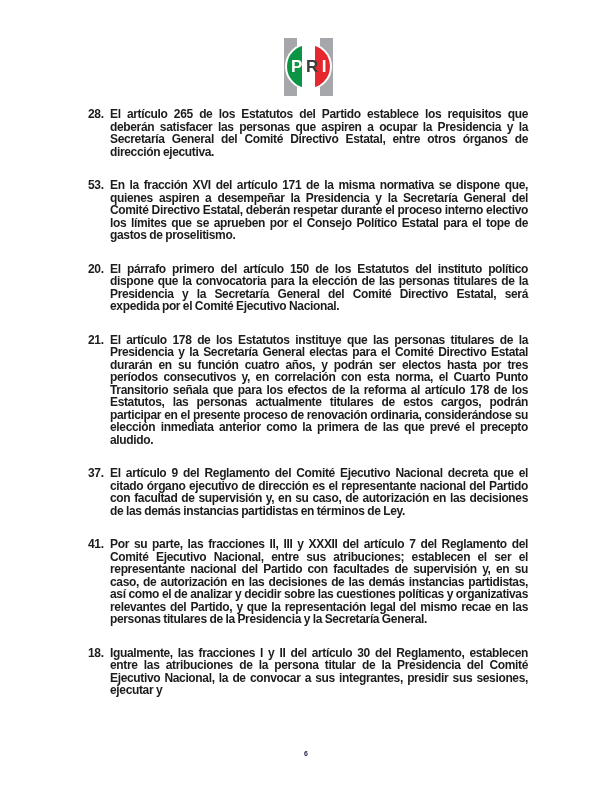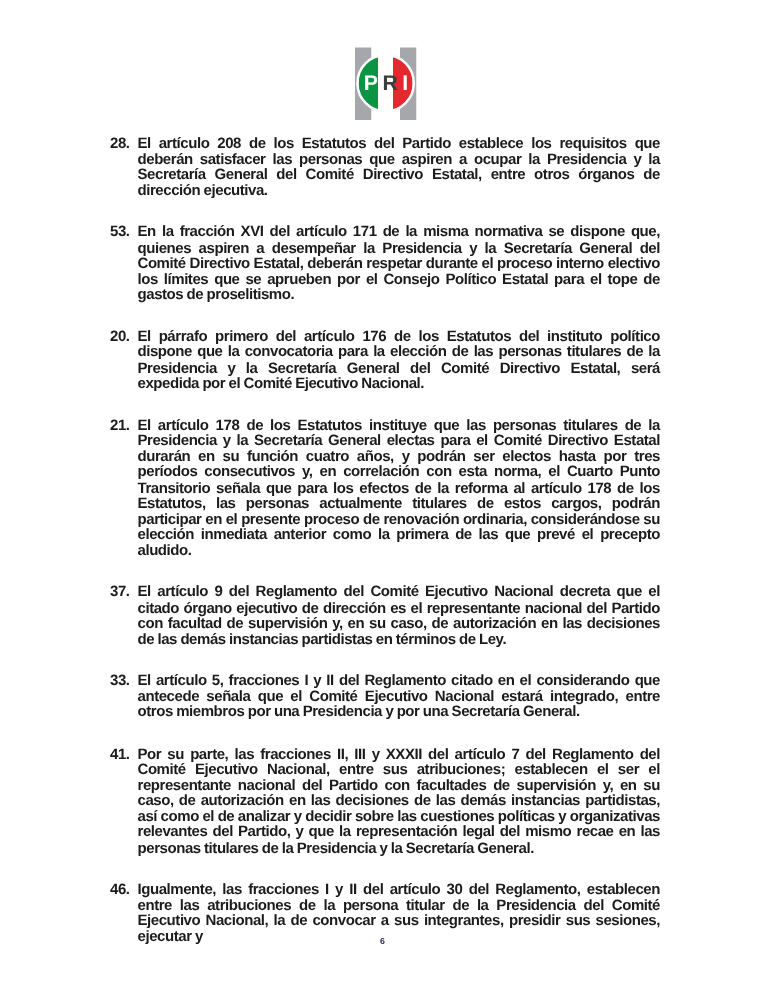--- a/index.html
+++ b/index.html
@@ -73,55 +73,51 @@
       <span class="lt-p">P</span>
       <span class="lt-r">R</span>
       <span class="lt-i">I</span>
     </div>
   </div>
 
   <div class="content">
 
     <div class="item">
       <span class="num">28.</span>
-      <span class="txt">El artículo 208 de los Estatutos del Partido establece los requisitos que deberán satisfacer las personas que aspiren a ocupar la Presidencia y la Secretaría General del Comité Directivo Estatal, entre otros órganos de dirección ejecutiva.</span>
+      <span class="txt">El artículo 265 de los Estatutos del Partido establece los requisitos que deberán satisfacer las personas que aspiren a ocupar la Presidencia y la Secretaría General del Comité Directivo Estatal, entre otros órganos de dirección ejecutiva.</span>
     </div>
 
     <div class="item">
       <span class="num">53.</span>
       <span class="txt">En la fracción XVI del artículo 171 de la misma normativa se dispone que, quienes aspiren a desempeñar la Presidencia y la Secretaría General del Comité Directivo Estatal, deberán respetar durante el proceso interno electivo los límites que se aprueben por el Consejo Político Estatal para el tope de gastos de proselitismo.</span>
     </div>
 
     <div class="item">
       <span class="num">20.</span>
-      <span class="txt">El párrafo primero del artículo 176 de los Estatutos del instituto político dispone que la convocatoria para la elección de las personas titulares de la Presidencia y la Secretaría General del Comité Directivo Estatal, será expedida por el Comité Ejecutivo Nacional.</span>
+      <span class="txt">El párrafo primero del artículo 150 de los Estatutos del instituto político dispone que la convocatoria para la elección de las personas titulares de la Presidencia y la Secretaría General del Comité Directivo Estatal, será expedida por el Comité Ejecutivo Nacional.</span>
     </div>
 
     <div class="item">
       <span class="num">21.</span>
       <span class="txt">El artículo 178 de los Estatutos instituye que las personas titulares de la Presidencia y la Secretaría General electas para el Comité Directivo Estatal durarán en su función cuatro años, y podrán ser electos hasta por tres períodos consecutivos y, en correlación con esta norma, el Cuarto Punto Transitorio señala que para los efectos de la reforma al artículo 178 de los Estatutos, las personas actualmente titulares de estos cargos, podrán participar en el presente proceso de renovación ordinaria, considerándose su elección inmediata anterior como la primera de las que prevé el precepto aludido.</span>
     </div>
 
     <div class="item">
       <span class="num">37.</span>
       <span class="txt">El artículo 9 del Reglamento del Comité Ejecutivo Nacional decreta que el citado órgano ejecutivo de dirección es el representante nacional del Partido con facultad de supervisión y, en su caso, de autorización en las decisiones de las demás instancias partidistas en términos de Ley.</span>
     </div>
 
-    <div class="item">
-      <span class="num">33.</span>
-      <span class="txt">El artículo 5, fracciones I y II del Reglamento citado en el considerando que antecede señala que el Comité Ejecutivo Nacional estará integrado, entre otros miembros por una Presidencia y por una Secretaría General.</span>
-    </div>
 
     <div class="item">
       <span class="num">41.</span>
       <span class="txt">Por su parte, las fracciones II, III y XXXII del artículo 7 del Reglamento del Comité Ejecutivo Nacional, entre sus atribuciones; establecen el ser el representante nacional del Partido con facultades de supervisión y, en su caso, de autorización en las decisiones de las demás instancias partidistas, así como el de analizar y decidir sobre las cuestiones políticas y organizativas relevantes del Partido, y que la representación legal del mismo recae en las personas titulares de la Presidencia y la Secretaría General.</span>
     </div>
 
     <div class="item">
-      <span class="num">46.</span>
+      <span class="num">18.</span>
       <span class="txt">Igualmente, las fracciones I y II del artículo 30 del Reglamento, establecen entre las atribuciones de la persona titular de la Presidencia del Comité Ejecutivo Nacional, la de convocar a sus integrantes, presidir sus sesiones, ejecutar y</span>
     </div>
 
   </div>
 
   <div class="footer">6</div>
 
 </div>
 
 </body></html>

